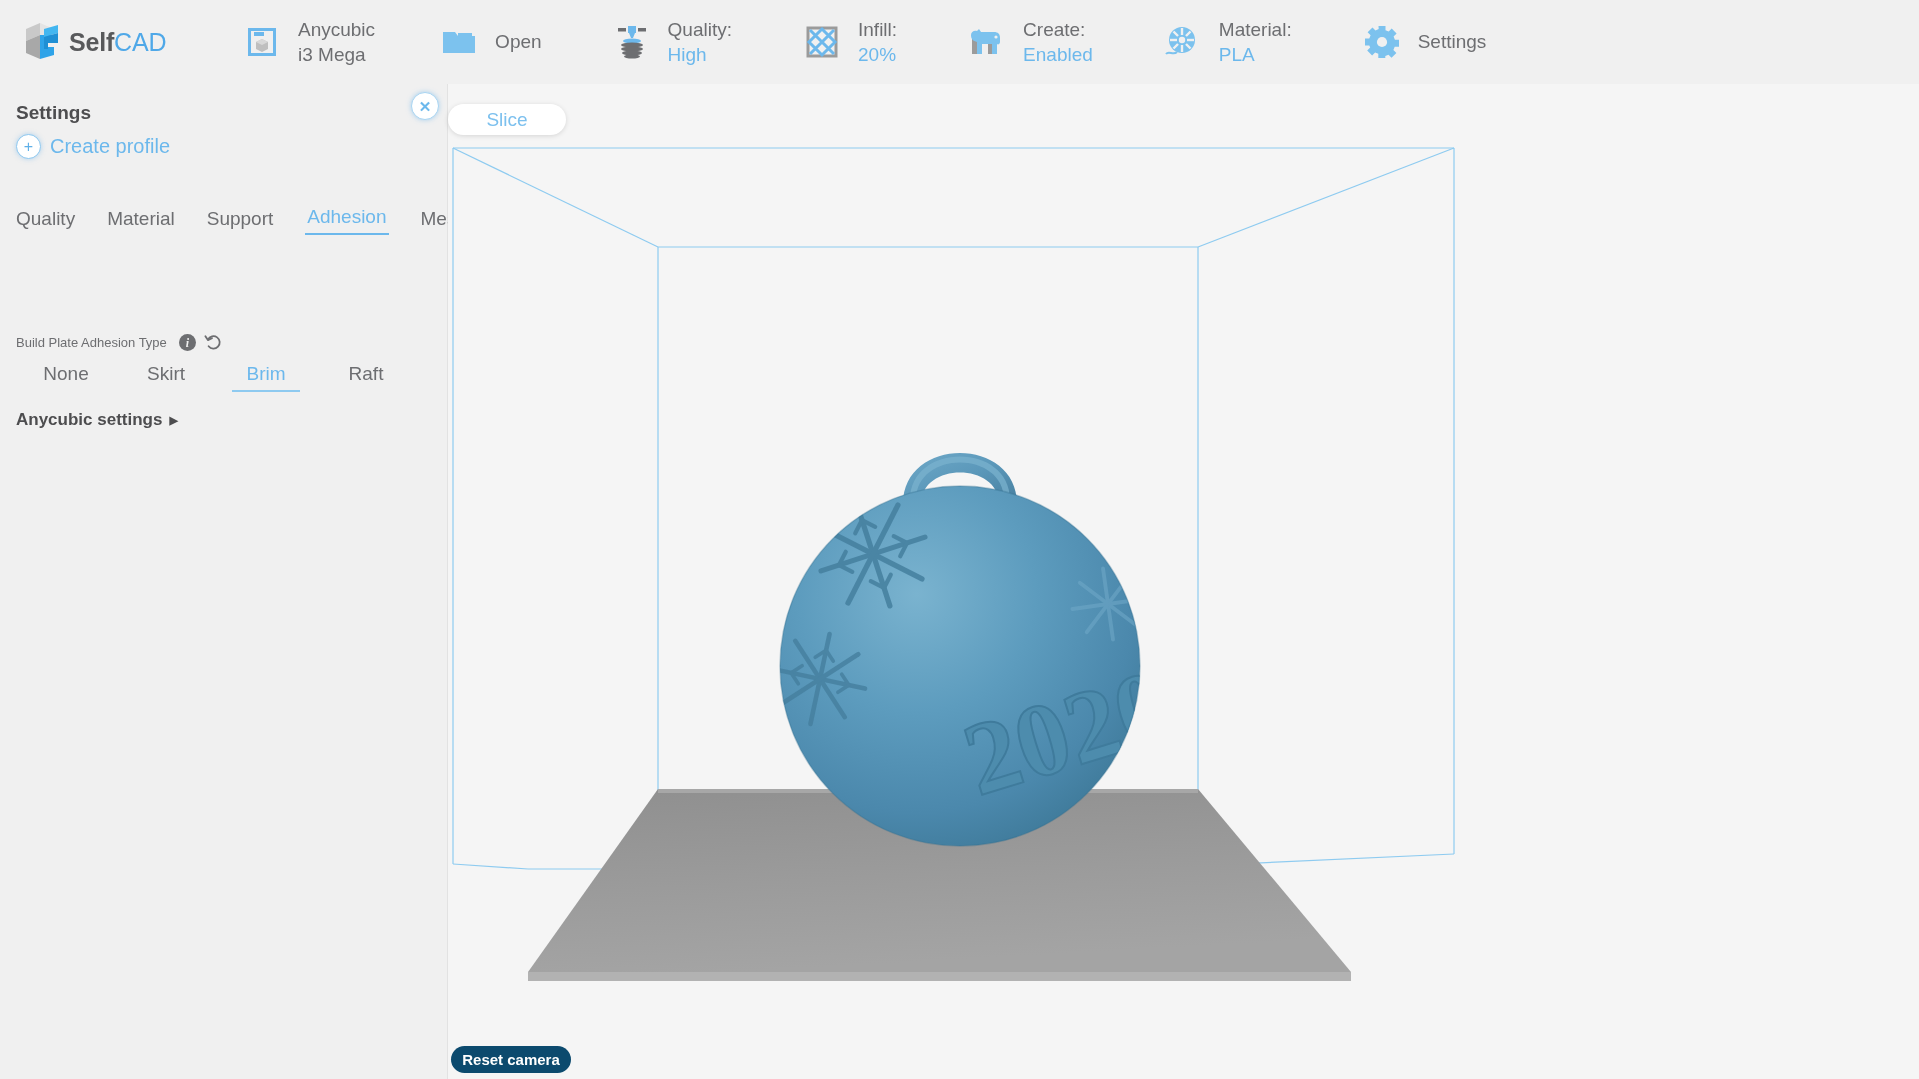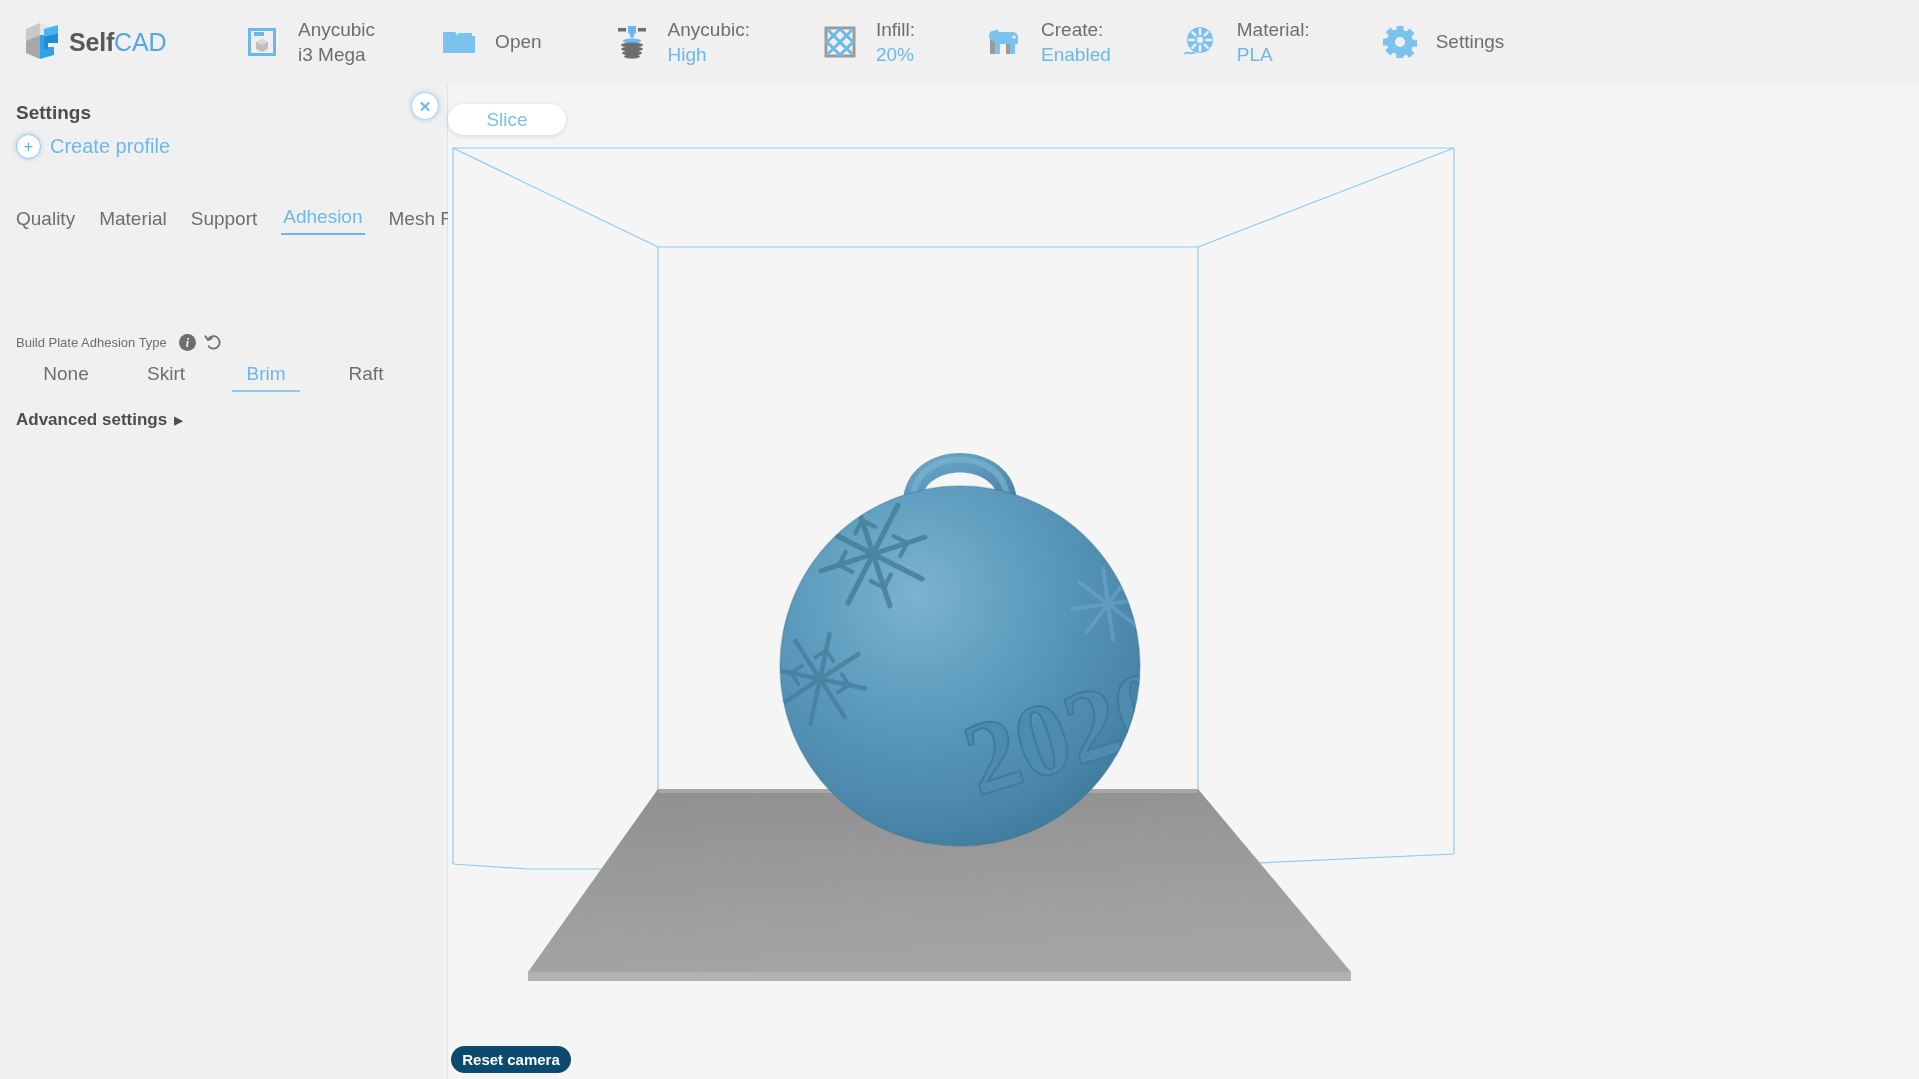--- a/index.html
+++ b/index.html
@@ -145,21 +145,21 @@
   .create-profile-label {
     font-size: 20px;
     color: #6cb8ec;
   }
 
   .tabs-row {
     position: absolute;
     left: 16px; top: 122px;
     display: flex;
     align-items: flex-end;
-    gap: 24px;
+    gap: 32px;
   }
   .tab {
     font-size: 19px;
     color: #6d6e71;
     cursor: pointer;
     padding-bottom: 5px;
     white-space: nowrap;
   }
   .tab.active {
     color: #6cb8ec;
@@ -336,21 +336,21 @@
           <rect x="13" y="2" width="8" height="7" fill="#6cb8ec"></rect>
           <polygon points="14,9 20,9 18,14 16,14" fill="#6cb8ec"></polygon>
           <ellipse cx="17" cy="17" rx="9" ry="2.6" fill="#6cb8ec"></ellipse>
           <ellipse cx="17" cy="21" rx="11" ry="2.6" fill="#6d6e71"></ellipse>
           <ellipse cx="17" cy="25" rx="11" ry="2.6" fill="#6d6e71"></ellipse>
           <ellipse cx="17" cy="29" rx="10" ry="2.4" fill="#6d6e71"></ellipse>
           <ellipse cx="17" cy="32.5" rx="8" ry="2" fill="#6d6e71"></ellipse>
         </svg>
       </div>
       <div class="tb-labels">
-        <span class="tb-key">Anycubic:</span>
+        <span class="tb-key">Quality:</span>
         <span class="tb-val">High</span>
       </div>
     </div>
 
     <div class="tb-item" style="margin-left:68px;">
       <div class="tb-icon">
         <svg width="32" height="32" viewBox="0 0 32 32">
           <rect x="2" y="2" width="28" height="28" fill="none" stroke="#9b9b9b" stroke-width="3"></rect>
           <path d="M4 4 L28 28 M28 4 L4 28 M16 3 L29 16 L16 29 L3 16 Z" fill="none" stroke="#6cb8ec" stroke-width="3"></path>
         </svg>
@@ -445,21 +445,21 @@
     </div>
 
     <div class="choice-row">
       <div class="choice"><span class="choice-inner">None</span></div>
       <div class="choice"><span class="choice-inner">Skirt</span></div>
       <div class="choice active"><span class="choice-inner">Brim</span></div>
       <div class="choice"><span class="choice-inner">Raft</span></div>
     </div>
 
     <div class="advanced-row">
-      <span>Advanced settings</span>
+      <span>Anycubic settings</span>
       <span class="advanced-caret">▶</span>
     </div>
   </div>
 
   <div class="viewport">
     <svg class="viewport-svg" width="1471" height="995" viewBox="0 0 1471 995">
       <defs>
         <radialGradient id="ballGrad" cx="38%" cy="30%" r="78%">
           <stop offset="0%" stop-color="#7ab3cf"></stop>
           <stop offset="42%" stop-color="#5d9cbe"></stop>

